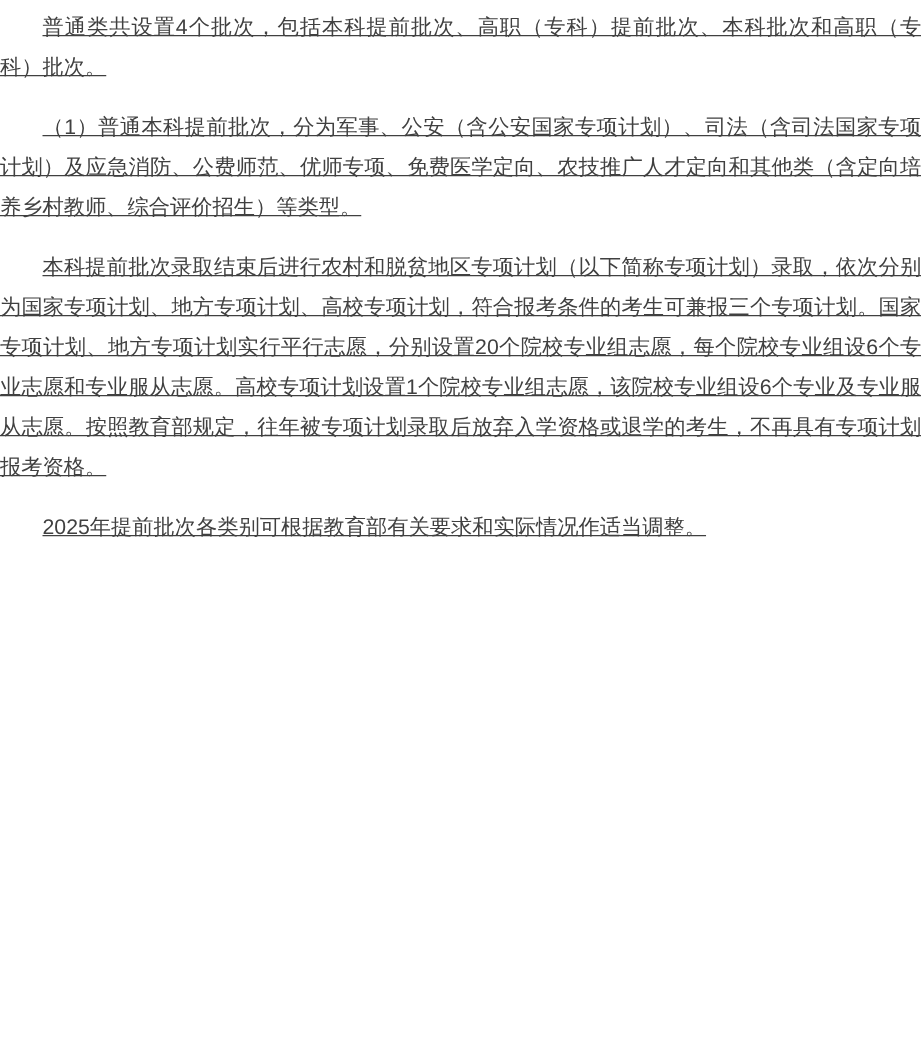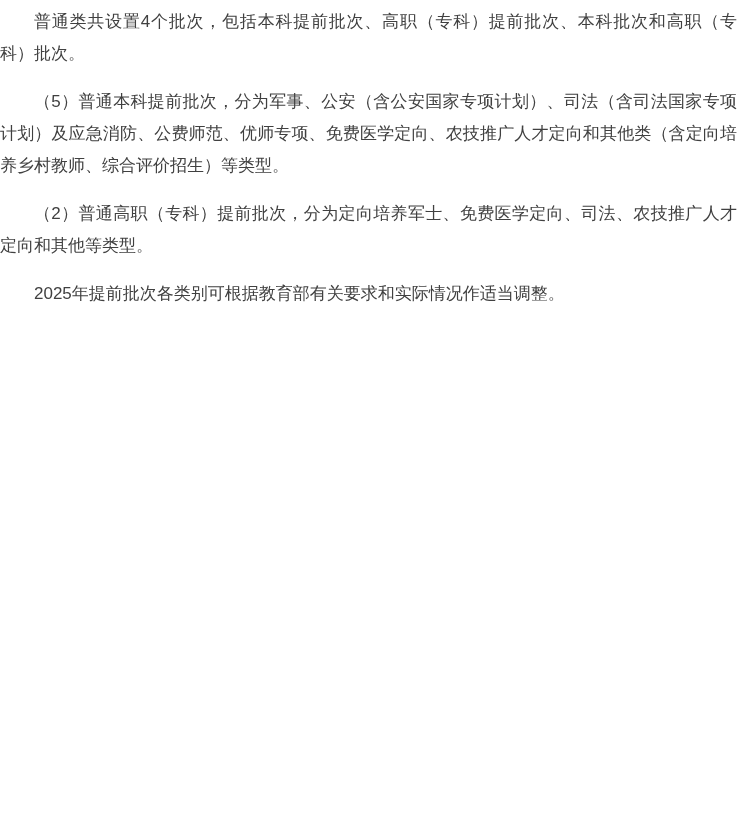--- a/index.html
+++ b/index.html
@@ -20,26 +20,27 @@
     color: #404040;
     font-size: 17px;
     line-height: 32px;
     text-align: justify;
     letter-spacing: 0;
   }
   .doc p {
     margin: 0 0 16px 0;
     text-indent: 2em;
     word-break: break-all;
+    text-decoration: underline;
   }
   .doc p:last-child {
     margin-bottom: 0;
   }
 </style>
 </head>
 <body>
 
 <main class="doc">
   <p>普通类共设置4个批次，包括本科提前批次、高职（专科）提前批次、本科批次和高职（专科）批次。</p>
-  <p>（5）普通本科提前批次，分为军事、公安（含公安国家专项计划）、司法（含司法国家专项计划）及应急消防、公费师范、优师专项、免费医学定向、农技推广人才定向和其他类（含定向培养乡村教师、综合评价招生）等类型。</p>
-  <p>（2）普通高职（专科）提前批次，分为定向培养军士、免费医学定向、司法、农技推广人才定向和其他等类型。</p>
+  <p>（1）普通本科提前批次，分为军事、公安（含公安国家专项计划）、司法（含司法国家专项计划）及应急消防、公费师范、优师专项、免费医学定向、农技推广人才定向和其他类（含定向培养乡村教师、综合评价招生）等类型。</p>
+  <p>本科提前批次录取结束后进行农村和脱贫地区专项计划（以下简称专项计划）录取，依次分别为国家专项计划、地方专项计划、高校专项计划，符合报考条件的考生可兼报三个专项计划。国家专项计划、地方专项计划实行平行志愿，分别设置20个院校专业组志愿，每个院校专业组设6个专业志愿和专业服从志愿。高校专项计划设置1个院校专业组志愿，该院校专业组设6个专业及专业服从志愿。按照教育部规定，往年被专项计划录取后放弃入学资格或退学的考生，不再具有专项计划报考资格。</p>
   <p>2025年提前批次各类别可根据教育部有关要求和实际情况作适当调整。</p>
 </main>
 
 </body></html>

